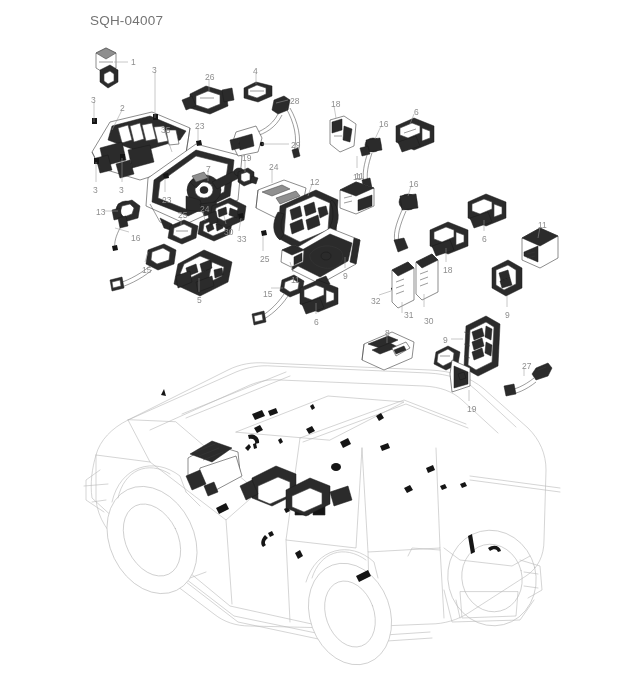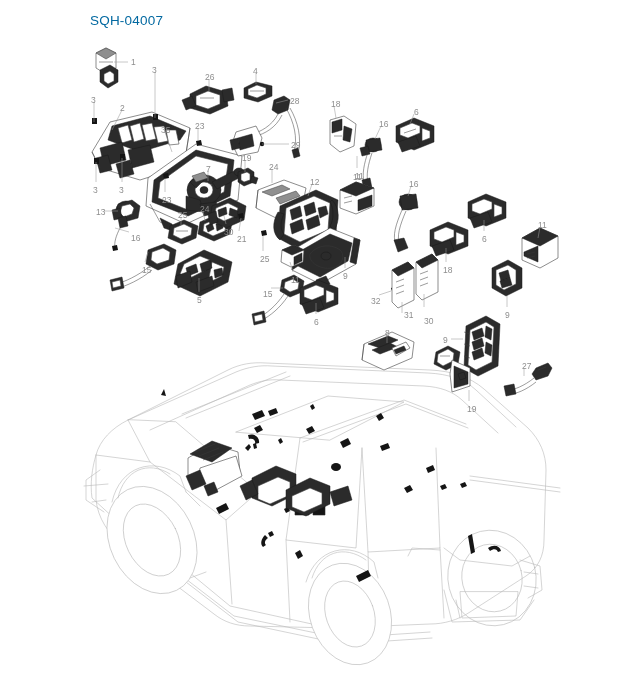--- a/index.html
+++ b/index.html
@@ -4,21 +4,21 @@
 <title>SQH-04007</title>
 <style>
   html,body{margin:0;padding:0;background:#ffffff;}
   body{
     width:641px;height:697px;position:relative;overflow:hidden;
     font-family:"Liberation Sans","DejaVu Sans",sans-serif;
     -webkit-font-smoothing:antialiased;
   }
   #page-title{
     position:absolute;left:90px;top:13px;
-    font-size:13.5px;color:#0369a1;letter-spacing:.2px;white-space:nowrap;
+    font-size:13.5px;color:#737373;letter-spacing:.2px;white-space:nowrap;
   }
   #canvas{position:absolute;left:0;top:0;width:641px;height:697px;}
   .callout{
     position:absolute;font-size:8.5px;color:#8e8e8e;
     white-space:nowrap;line-height:1;user-select:none;
   }
   svg{display:block;overflow:visible;}
   .ln{stroke:#9a9a9a;stroke-width:.55;fill:none;}
   .veh{stroke:#b9b9b9;stroke-width:.6;fill:none;stroke-linejoin:round;stroke-linecap:round;}
   .vehf{fill:#ffffff;stroke:#b9b9b9;stroke-width:.6;stroke-linejoin:round;}
@@ -547,21 +547,21 @@
     <div class="callout" style="left: 242px; top: 154px;">19</div>
     <div class="callout" style="left: 269px; top: 163px;">24</div>
     <div class="callout" style="left: 310px; top: 178px;">12</div>
     <div class="callout" style="left: 96px; top: 208px;">13</div>
     <div class="callout" style="left: 131px; top: 234px;">16</div>
     <div class="callout" style="left: 142px; top: 266px;">15</div>
     <div class="callout" style="left: 197px; top: 296px;">5</div>
     <div class="callout" style="left: 178px; top: 211px;">25</div>
     <div class="callout" style="left: 200px; top: 205px;">24</div>
     <div class="callout" style="left: 224px; top: 228px;">30</div>
-    <div class="callout" style="left: 237px; top: 235px;">21</div>
+    <div class="callout" style="left: 237px; top: 235px;">33</div>
     <div class="callout" style="left: 260px; top: 255px;">25</div>
     <div class="callout" style="left: 291px; top: 276px;">11</div>
     <div class="callout" style="left: 263px; top: 290px;">15</div>
     <div class="callout" style="left: 314px; top: 318px;">6</div>
     <div class="callout" style="left: 343px; top: 272px;">9</div>
     <div class="callout" style="left: 353px; top: 173px;">11</div>
     <div class="callout" style="left: 371px; top: 297px;">32</div>
     <div class="callout" style="left: 400px; top: 317px; margin-left: 24px;">30</div>
     <div class="callout" style="left: 404px; top: 311px;">31</div>
     <div class="callout" style="left: 443px; top: 266px;">18</div>

